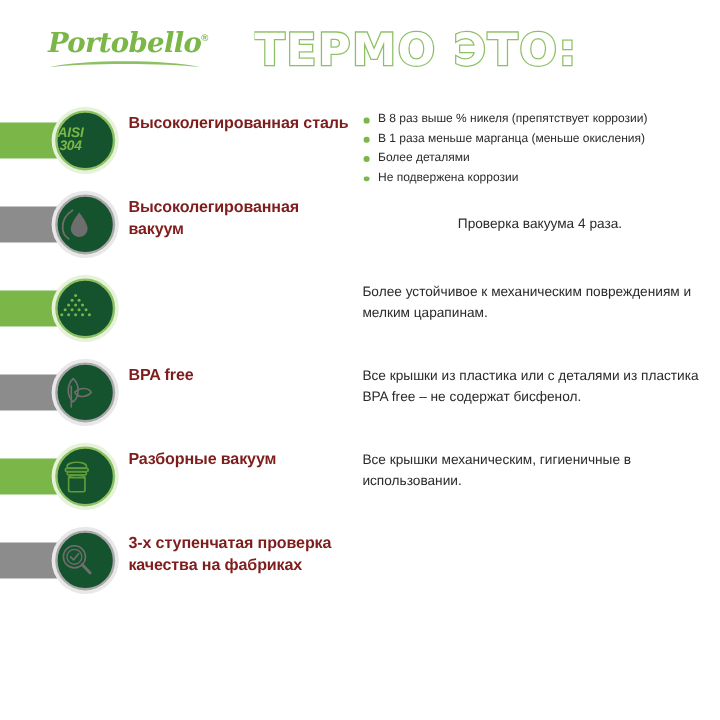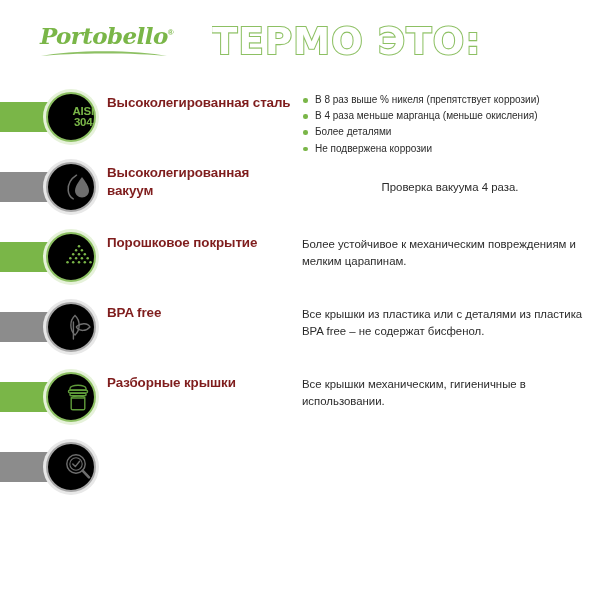--- a/index.html
+++ b/index.html
@@ -46,22 +46,22 @@
     width: 78px; height: 30px;
     border-radius: 0 4px 4px 0;
   }
   .bar.green { background: #7ab648; }
   .bar.gray  { background: #8c8c8c; }
 
   .circle {
     position: absolute; left: 46px; top: 4px;
     width: 50px; height: 50px;
     border-radius: 50%;
-    background: #000000;
-    display: flex; align-items: center; justify-content: flex-end;
+    background: #14532d;
+    display: flex; align-items: center; justify-content: flex-start; font-style: italic;
   }
   .circle.green { border: 2px solid #8dc063; box-shadow: 0 0 0 3px #e6f2da; }
   .circle.gray  { border: 2px solid #a8a8a8; box-shadow: 0 0 0 3px #e8e8e8; }
 
   .aisi-text {
     text-align: center;
     font-size: 11.5px;
     font-weight: 700;
     line-height: 11.5px;
     color: #7ab648;
@@ -132,21 +132,21 @@
       <div class="bar green"></div>
       <div class="circle green">
         <div class="aisi-text">
           <div>AISI</div>
           <div>304</div>
         </div>
       </div>
       <div class="label">Высоколегированная сталь</div>
       <ul class="bullets desc" style="top:4px">
         <li>В 8 раз выше % никеля (препятствует коррозии)</li>
-        <li>В 4 раза меньше марганца (меньше окисления)</li>
+        <li>В 1 раза меньше марганца (меньше окисления)</li>
         <li>Более деталями</li>
         <li>Не подвержена коррозии</li>
       </ul>
     </div>
 
     <div class="row">
       <div class="bar gray"></div>
       <div class="circle gray">
         <svg width="30" height="30" viewBox="0 0 30 30">
           <path d="M18 5 C 18 5, 25 13.5, 25 18.5 C 25 22.4, 21.9 25.5, 18 25.5 C 14.1 25.5, 11 22.4, 11 18.5 C 11 13.5, 18 5, 18 5 Z" fill="#6e6e6e"></path>
@@ -173,21 +173,20 @@
             <circle cx="17.9" cy="15.2" r="1.25"></circle>
               <circle cx="23.7" cy="15.2" r="1.25"></circle>
             <circle cx="3.5" cy="19.2" r="1.25"></circle>
               <circle cx="9.2" cy="19.2" r="1.25"></circle>
             <circle cx="15" cy="19.2" r="1.25"></circle>
               <circle cx="20.8" cy="19.2" r="1.25"></circle>
               <circle cx="26.5" cy="19.2" r="1.25"></circle>
           </g>
         </svg>
       </div>
-      <div class="label">Порошковое покрытие</div>
       <div class="desc pad-a">Более устойчивое к механическим повреждениям и мелким царапинам.</div>
     </div>
 
     <div class="row">
       <div class="bar gray"></div>
       <div class="circle gray">
         <svg width="32" height="30" viewBox="0 0 32 30">
           <g fill="none" stroke="#6e6e6e" stroke-width="1.4" stroke-linecap="round">
             <path d="M13 3.5 C 7.5 8.5, 7.5 18, 13 23 C 18.5 18, 18.5 8.5, 13 3.5 Z"></path>
             <path d="M14.5 14.5 C 19 10.5, 26 11, 28 15 C 24 19.5, 17.5 19.5, 14.5 15.4 Z"></path>
@@ -205,32 +204,33 @@
         <svg width="32" height="30" viewBox="0 0 32 30">
           <g fill="none" stroke="#5f9b3a" stroke-width="1.4" stroke-linejoin="round">
             <path d="M8 6.5 C 8 4.6, 11.6 3.2, 16 3.2 C 20.4 3.2, 24 4.6, 24 6.5 L 24 8 L 8 8 Z"></path>
             <rect x="6.5" y="8.3" width="19" height="2.6" rx="1.1"></rect>
             <rect x="8" y="11.3" width="16" height="2.4" rx="1"></rect>
             <path d="M9.2 16 L 22.8 16 L 22.8 26.4 C 22.8 27.2, 22.1 27.8, 21.2 27.8 L 10.8 27.8 C 9.9 27.8, 9.2 27.2, 9.2 26.4 Z"></path>
             <path d="M9.2 16 C 9.2 14.8, 12.3 14, 16 14 C 19.7 14, 22.8 14.8, 22.8 16"></path>
           </g>
         </svg>
       </div>
-      <div class="label">Разборные крышки</div>
+      <div class="label">Разборные вакуум</div>
       <div class="desc pad-a">Все крышки механическим, гигиеничные в использовании.</div>
     </div>
 
     <div class="row">
       <div class="bar gray"></div>
       <div class="circle gray">
         <svg width="32" height="32" viewBox="0 0 32 32">
           <g fill="none" stroke="#6e6e6e" stroke-linecap="round">
             <circle cx="14" cy="13" r="9.2" stroke-width="1.4"></circle>
             <circle cx="14" cy="13" r="6.2" stroke-width="1.1"></circle>
             <path d="M10.8 13 L 13.3 15.6 L 17.6 10.3" stroke-width="1.4" stroke-linejoin="round"></path>
             <path d="M20.6 19.6 L 27 26.3" stroke-width="2.6"></path>
           </g>
         </svg>
       </div>
+      <div class="label">3-х ступенчатая проверка качества на фабриках</div>
     </div>
 
   </div>
 </div>
 
 </body></html>

